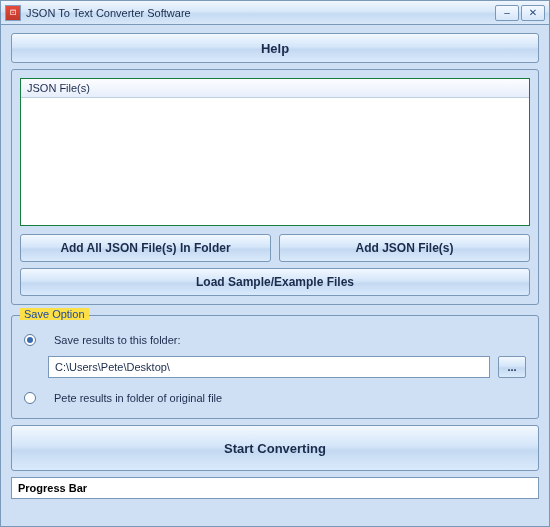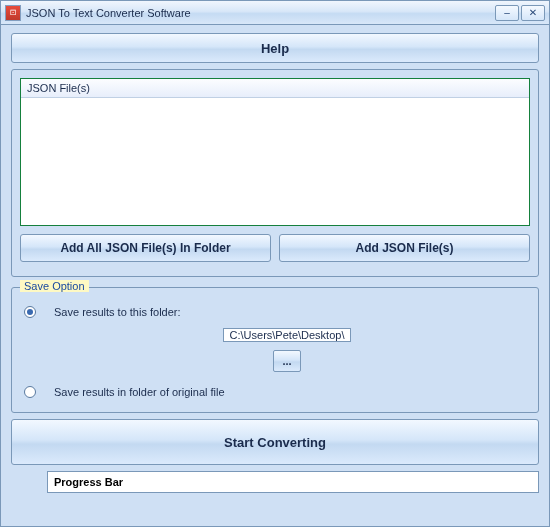--- a/index.html
+++ b/index.html
@@ -104,21 +104,21 @@
   .group {
     border: 1px solid #7a98b8;
     border-radius: 3px;
     padding: 14px 12px 10px 12px;
     position: relative;
     margin-top: 4px;
   }
   .group-title {
     position: absolute;
     top: -8px; left: 8px;
-    background: #fef9c3;
+    background: #fde047;
     padding: 0 4px;
     color: #1a4aa0;
     font-size: 11px;
   }
   .radio-row {
     display: flex;
     align-items: center;
     gap: 18px;
     color: #1a2b4c;
     margin: 4px 0;
@@ -135,21 +135,20 @@
     content: "";
     width: 6px; height: 6px;
     border-radius: 50%;
     background: #3a6ab0;
   }
   .path-row {
     display: flex;
     gap: 8px;
     padding: 6px 0 10px 24px;
     align-items: center;
-    flex-direction: column;
   }
   .path-input {
     flex: 1;
     height: 22px;
     border: 1px solid #7a98b8;
     background: #fff;
     padding: 0 6px;
     display: flex;
     align-items: center;
     color: #1a2b4c;
@@ -177,21 +176,20 @@
   }
   .progress {
     height: 22px;
     border: 1px solid #7a98b8;
     background: #fff;
     padding: 0 6px;
     display: flex;
     align-items: center;
     font-weight: bold;
     color: #000;
-    margin-left: 36px;
   }
   .file-section { padding-bottom: 8px; }
 </style>
 </head>
 <body>
 
 <div class="window">
 
   <div class="titlebar">
     <div class="icon">⊡</div>
@@ -209,36 +207,37 @@
         <div class="list">
           <div class="list-header">JSON File(s)</div>
         </div>
       </div>
       <div class="btn-row">
         <div class="btn">Add All JSON File(s) In Folder</div>
         <div class="btn">Add JSON File(s)</div>
       </div>
       <div style="height:6px"></div>
       <div class="btn-row">
+        <div class="btn">Load Sample/Example Files</div>
       </div>
     </div>
 
     <div class="group">
       <div class="group-title">Save Option</div>
       <div class="radio-row">
         <div class="radio checked"></div>
         <span>Save results to this folder:</span>
       </div>
       <div class="path-row">
         <div class="path-input">C:\Users\Pete\Desktop\</div>
         <div class="browse-btn">...</div>
       </div>
       <div class="radio-row">
         <div class="radio"></div>
-        <span>Save results in folder of original file</span>
+        <span>Pete results in folder of original file</span>
       </div>
     </div>
 
     <div class="start-btn">Start Converting</div>
 
     <div class="progress">Progress Bar</div>
 
   </div>
 </div>
 

